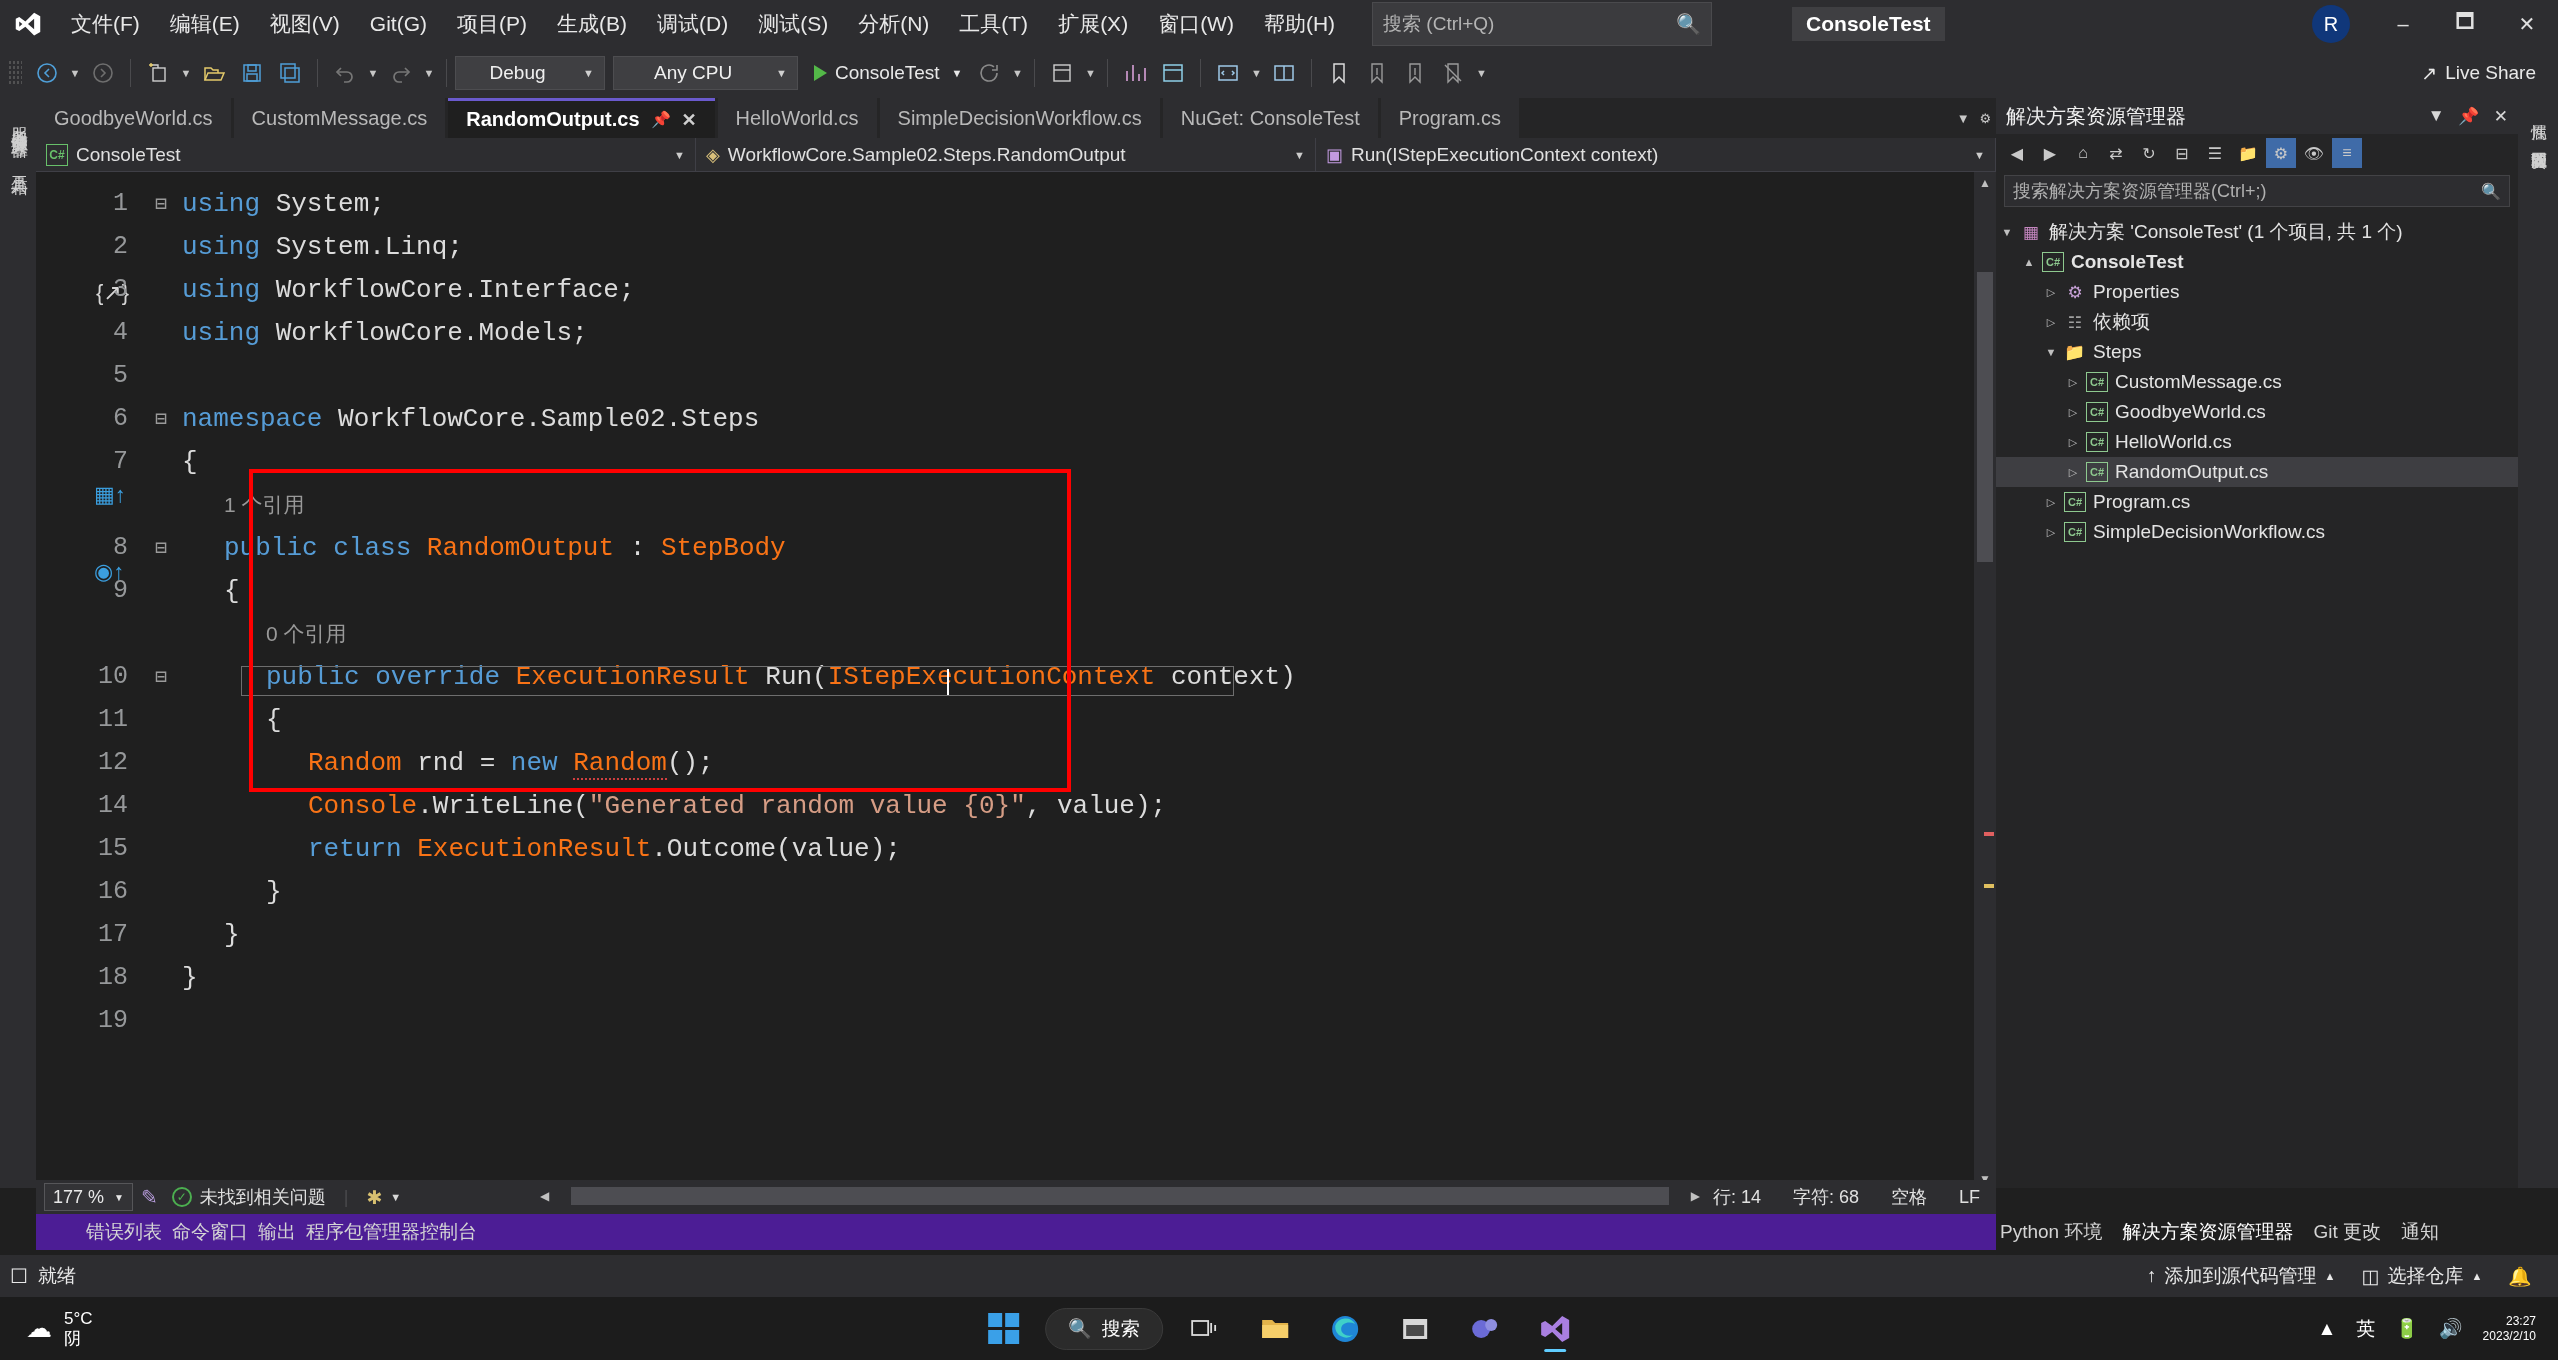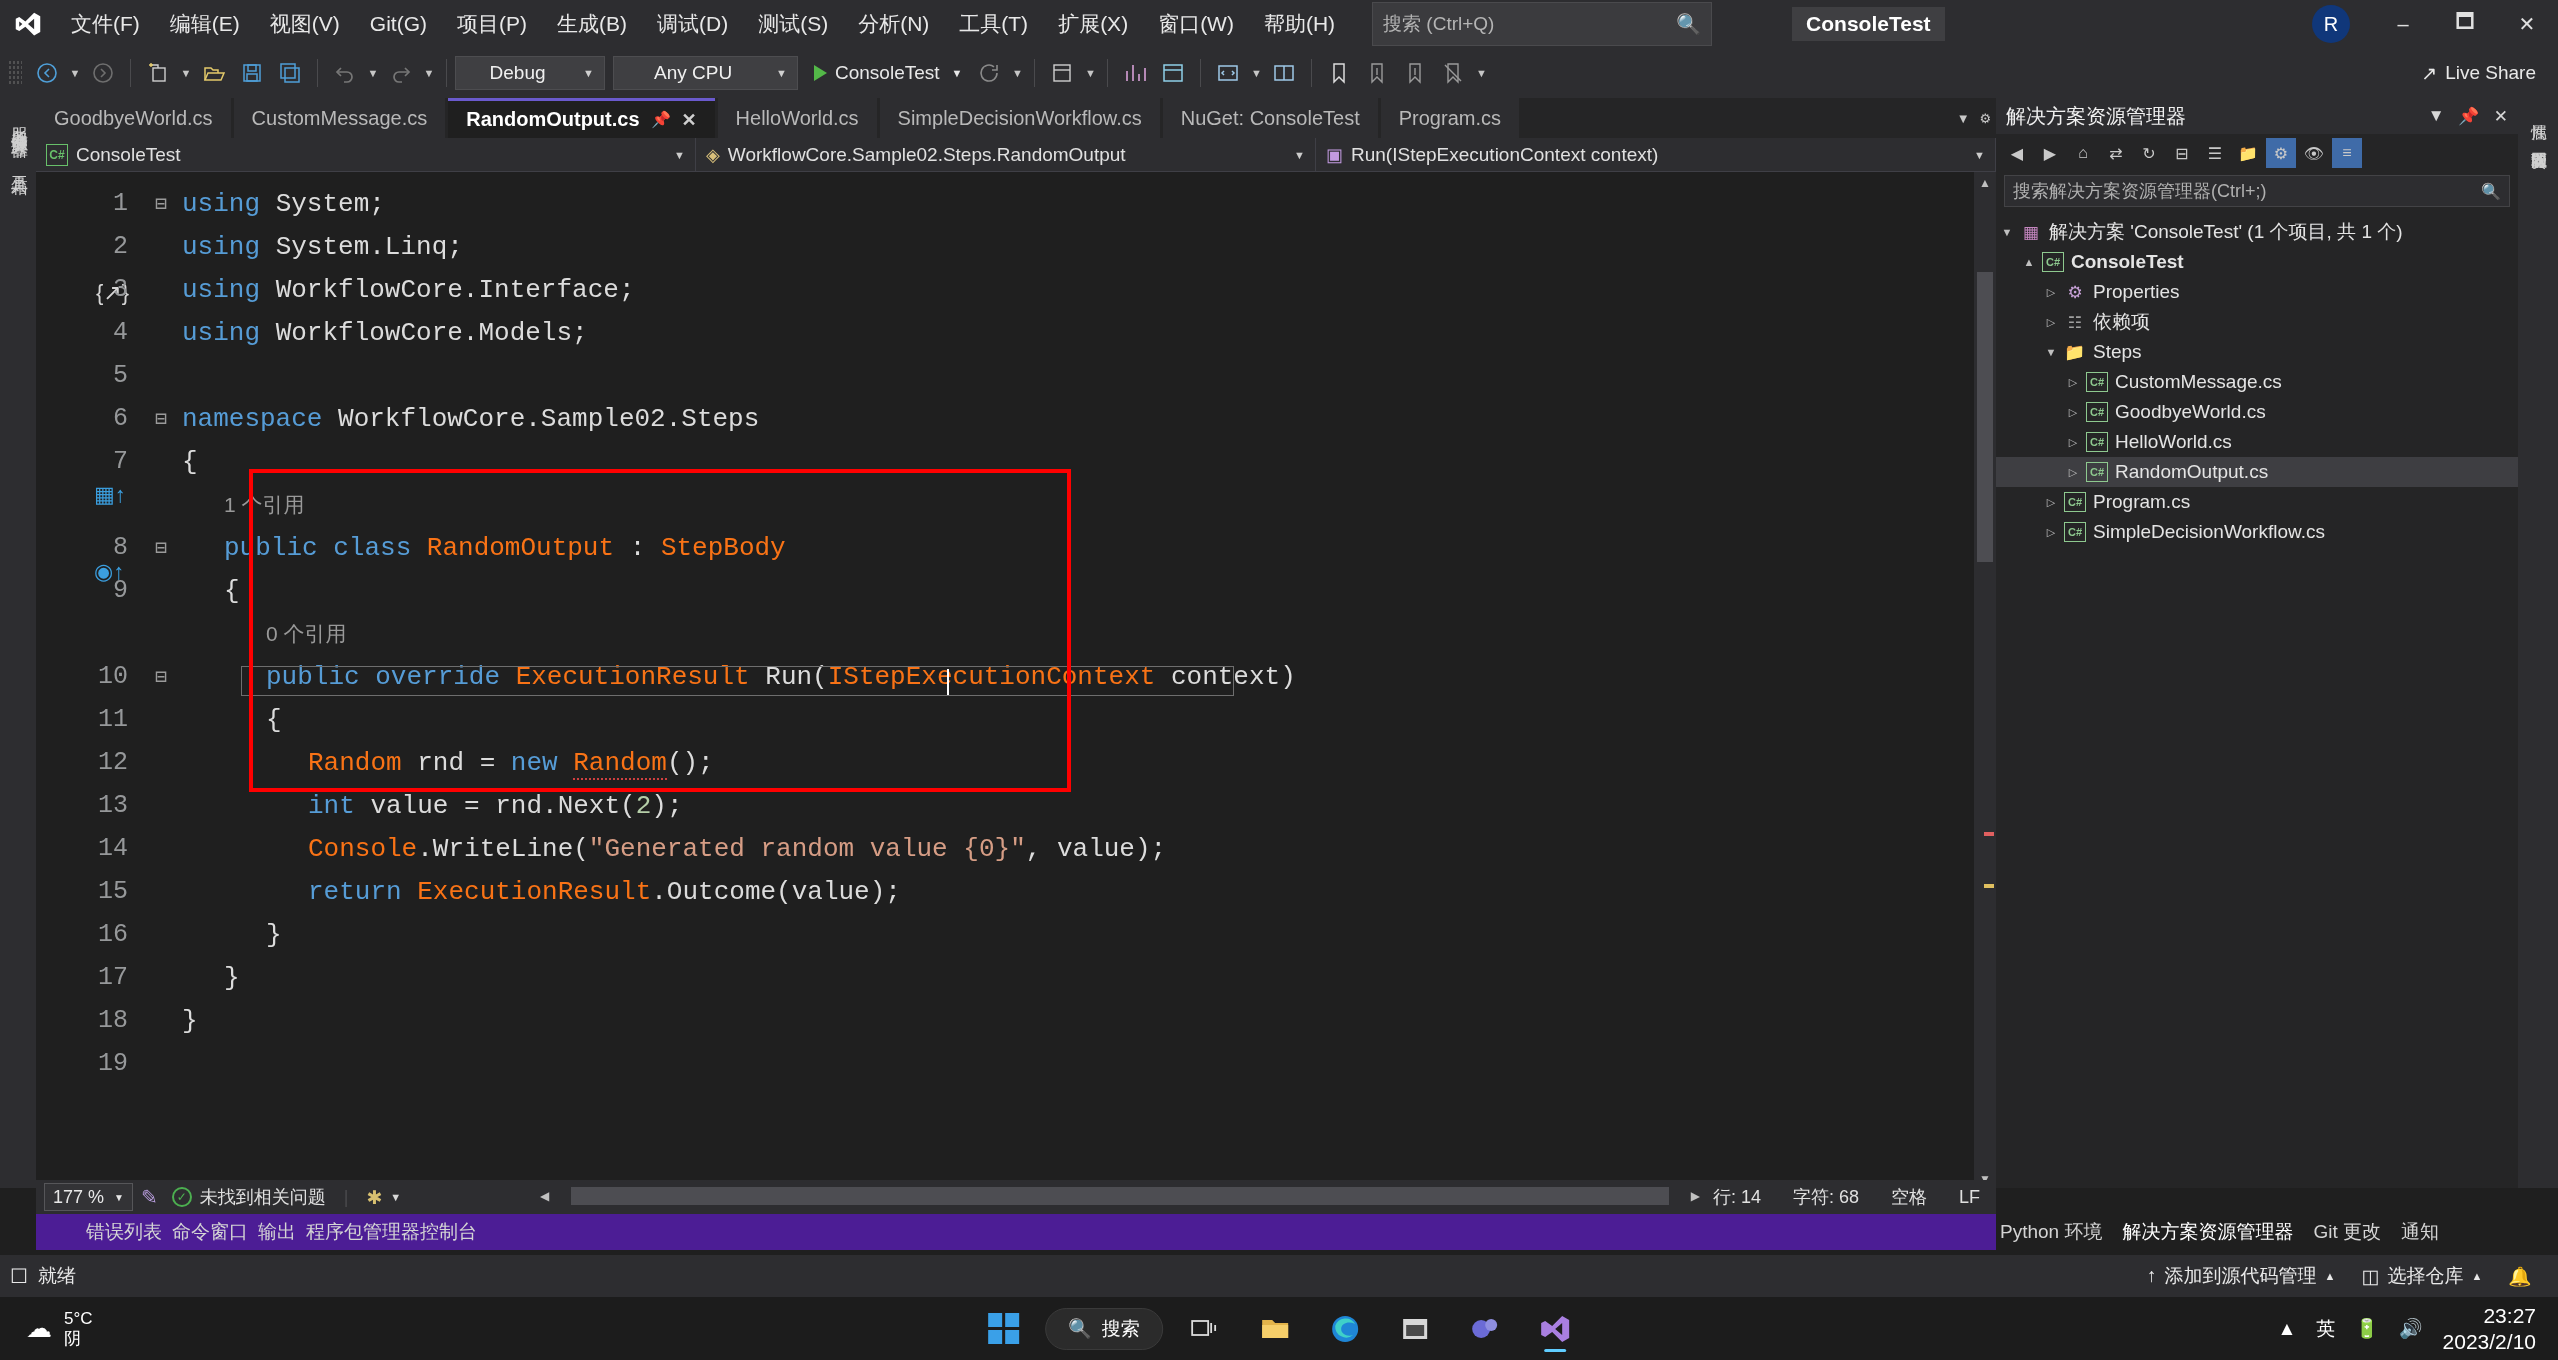--- a/index.html
+++ b/index.html
@@ -309,21 +309,21 @@
     width: 22px; height: 3px; background: #60cdff; border-radius: 2px;
   }
   .tb-search {
     display: flex; align-items: center; gap: 10px; height: 42px; background: #2b2b2b;
     border: 1px solid #3a3a3a; border-radius: 22px; padding: 0 22px; color: #ffffff; font-size: 19px;
   }
   .tray {
     position: absolute; right: 0; display: flex; align-items: center; gap: 20px;
     color: #ffffff; font-size: 19px; padding-right: 22px;
   }
-  .clock { text-align: right; line-height: 1.2; font-size: 21px; }
+  .clock { text-align: right; line-height: 1.2; font-size: 12px; }
   .win-logo { display: grid; grid-template-columns: 14px 14px; grid-template-rows: 14px 14px; gap: 3px; }
   .win-logo i { background: #3aa0e8; display: block; }
 </style>
 </head>
 <body>
 
 <div class="app">
 
   <div class="titlebar">
     <div class="vs-logo">
@@ -568,21 +568,20 @@
         <div class="cl"><span class="ln">5</span><span class="fold"></span><span class="code" style="padding-left: 6px;"></span></div>
         <div class="cl"><span class="ln">6</span><span class="fold">⊟</span><span class="code" style="padding-left: 6px;"><span class="kw">namespace </span><span class="plain">WorkflowCore.Sample02.Steps</span></span></div>
         <div class="cl"><span class="ln">7</span><span class="fold"></span><span class="code" style="padding-left: 6px;"><span class="plain">{</span></span></div>
         <div class="cl"><span class="ln"></span><span class="fold"></span><span class="code" style="padding-left: 48px;"><span class="cref">1 个引用</span></span></div>
         <div class="cl"><span class="ln">8</span><span class="fold">⊟</span><span class="code" style="padding-left: 48px;"><span class="kw">public class </span><span class="typ">RandomOutput</span><span class="plain"> : </span><span class="typ">StepBody</span></span></div>
         <div class="cl"><span class="ln">9</span><span class="fold"></span><span class="code" style="padding-left: 48px;"><span class="plain">{</span></span></div>
         <div class="cl"><span class="ln"></span><span class="fold"></span><span class="code" style="padding-left: 90px;"><span class="cref">0 个引用</span></span></div>
         <div class="cl"><span class="ln">10</span><span class="fold">⊟</span><span class="code" style="padding-left: 90px;"><span class="kw">public override </span><span class="typ">ExecutionResult</span><span class="plain"> Run(</span><span class="typ">IStepExecutionContext</span><span class="plain"> context)</span></span></div>
         <div class="cl"><span class="ln">11</span><span class="fold"></span><span class="code" style="padding-left: 90px;"><span class="plain">{</span></span></div>
         <div class="cl"><span class="ln">12</span><span class="fold"></span><span class="code" style="padding-left: 132px;"><span class="typ">Random</span><span class="plain"> rnd = </span><span class="kw">new </span><span class="typ sqg">Random</span><span class="plain">();</span></span></div>
-        <div class="cl"><span class="ln">13</span><span class="fold"></span><span class="code" style="padding-left: 132px;"><span class="kw">int</span><span class="plain"> value = rnd.Next(</span><span class="num">2</span><span class="plain">);</span></span></div>
         <div class="cl cur"><span class="ln">14</span><span class="fold"></span><span class="code" style="padding-left: 132px;"><span class="typ">Console</span><span class="plain">.WriteLine(</span><span class="str">"Generated random value {0}"</span><span class="plain">, value);</span></span></div>
         <div class="cl"><span class="ln">15</span><span class="fold"></span><span class="code" style="padding-left: 132px;"><span class="kw">return </span><span class="typ">ExecutionResult</span><span class="plain">.Outcome(value);</span></span></div>
         <div class="cl"><span class="ln">16</span><span class="fold"></span><span class="code" style="padding-left: 90px;"><span class="plain">}</span></span></div>
         <div class="cl"><span class="ln">17</span><span class="fold"></span><span class="code" style="padding-left: 48px;"><span class="plain">}</span></span></div>
         <div class="cl"><span class="ln">18</span><span class="fold"></span><span class="code" style="padding-left: 6px;"><span class="plain">}</span></span></div>
         <div class="cl"><span class="ln">19</span><span class="fold"></span><span class="code" style="padding-left: 6px;"></span></div>
       </div>
     <div class="cursorline"></div>
     <div class="caret-bar"></div>
     <div class="redbox"></div>

